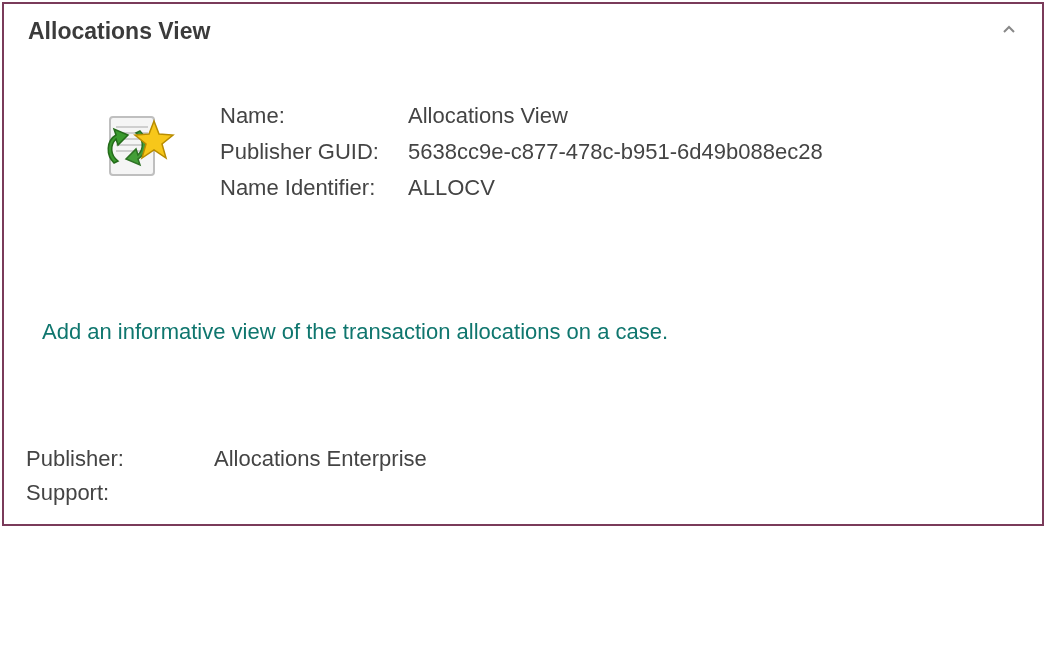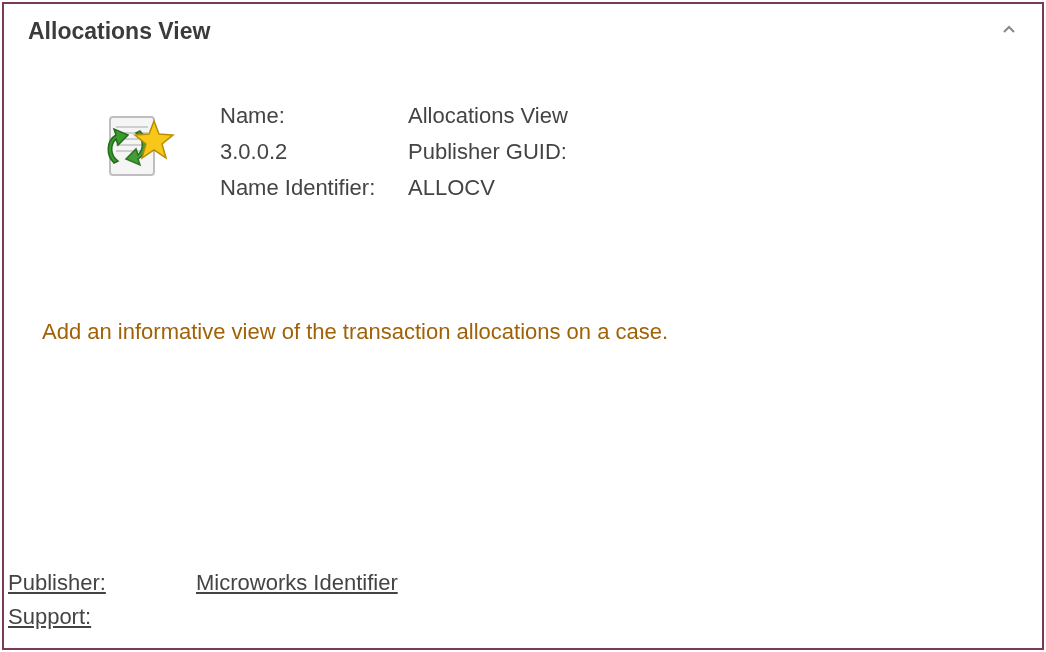--- a/index.html
+++ b/index.html
@@ -4,21 +4,21 @@
 <style>
   * { box-sizing: border-box; }
   body {
     margin: 0;
     padding: 0;
     font-family: "Segoe UI", Tahoma, Geneva, sans-serif;
     background: #ffffff;
   }
   .panel {
     width: 1042px;
-    height: 648px;
+    height: 524px;
     margin: 2px;
     border: 2px solid #7a3b5a;
     background: #ffffff;
     position: relative;
     padding: 0;
   }
   .panel-header {
     display: flex;
     align-items: center;
     justify-content: space-between;
@@ -62,33 +62,32 @@
     grid-template-columns: 180px auto;
     row-gap: 10px;
     column-gap: 8px;
     align-items: start;
   }
   .label { color: #444; }
   .value { color: #444; }
   .description {
     margin-top: 118px;
     padding-left: 14px;
-    color: #a16207;
+    color: #0f766e;
   }
   .footer-table {
     position: absolute;
-    left: 4px;
+    left: 22px;
     bottom: 18px;
     display: grid;
     grid-template-columns: 180px auto;
     row-gap: 8px;
     column-gap: 8px;
     font-size: 22px;
     color: #444;
-    text-decoration: underline;
   }
   .link-like { color: #444; }
 </style>
 </head>
 <body>
 
 <div class="panel">
 
   <div class="panel-header">
     <div class="panel-title">Allocations View</div>
@@ -119,34 +118,34 @@
           <path d="M48 22 C56 30 56 44 46 50 L48 56 L34 50 L44 40 L46 46 C52 40 52 30 44 24 Z" fill="#3a9a2e" stroke="#246b1a" stroke-width="1.5" opacity="0.95"></path>
 
           <path d="M62 12 L67 25 L81 26 L70 35 L74 49 L62 41 L50 49 L54 35 L43 26 L57 25 Z" fill="#f7c71a" stroke="#b88c00" stroke-width="1.5"></path>
         </svg>
       </div>
 
       <div class="info-table">
         <div class="label">Name:</div>
         <div class="value">Allocations View</div>
 
-        <div class="value">3.0.0.2</div>
 
         <div class="label">Publisher GUID:</div>
+        <div class="value">5638cc9e-c877-478c-b951-6d49b088ec28</div>
 
         <div class="label">Name Identifier:</div>
         <div class="value">ALLOCV</div>
       </div>
 
     </div>
 
     <div class="description">Add an informative view of the transaction allocations on a case.</div>
 
   </div>
 
   <div class="footer-table">
     <div class="label">Publisher:</div>
-    <div class="value">Microworks Identifier</div>
+    <div class="value">Allocations Enterprise</div>
 
     <div class="label">Support:</div>
   </div>
 
 </div>
 
 </body></html>

